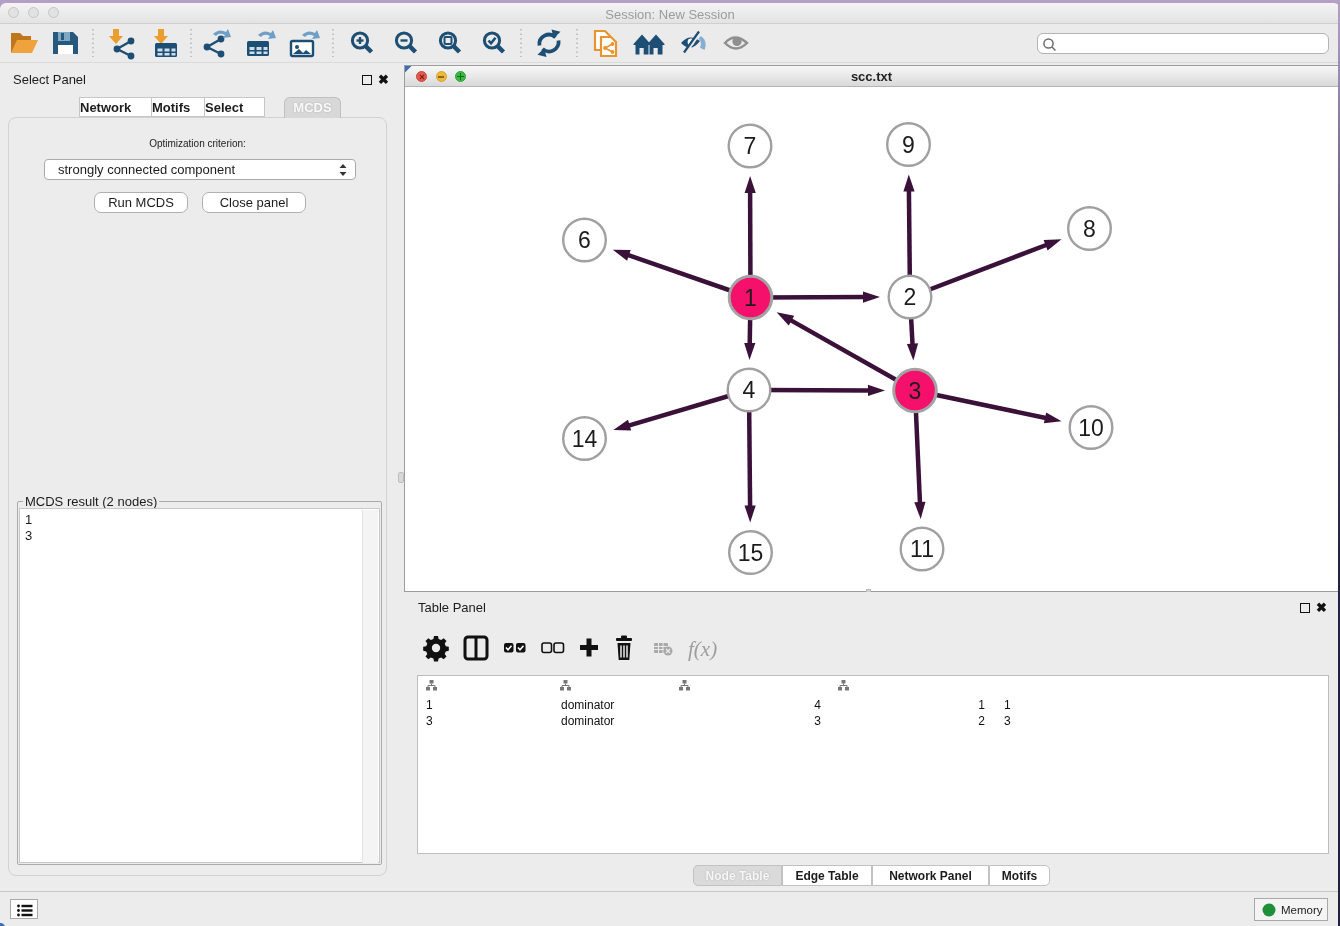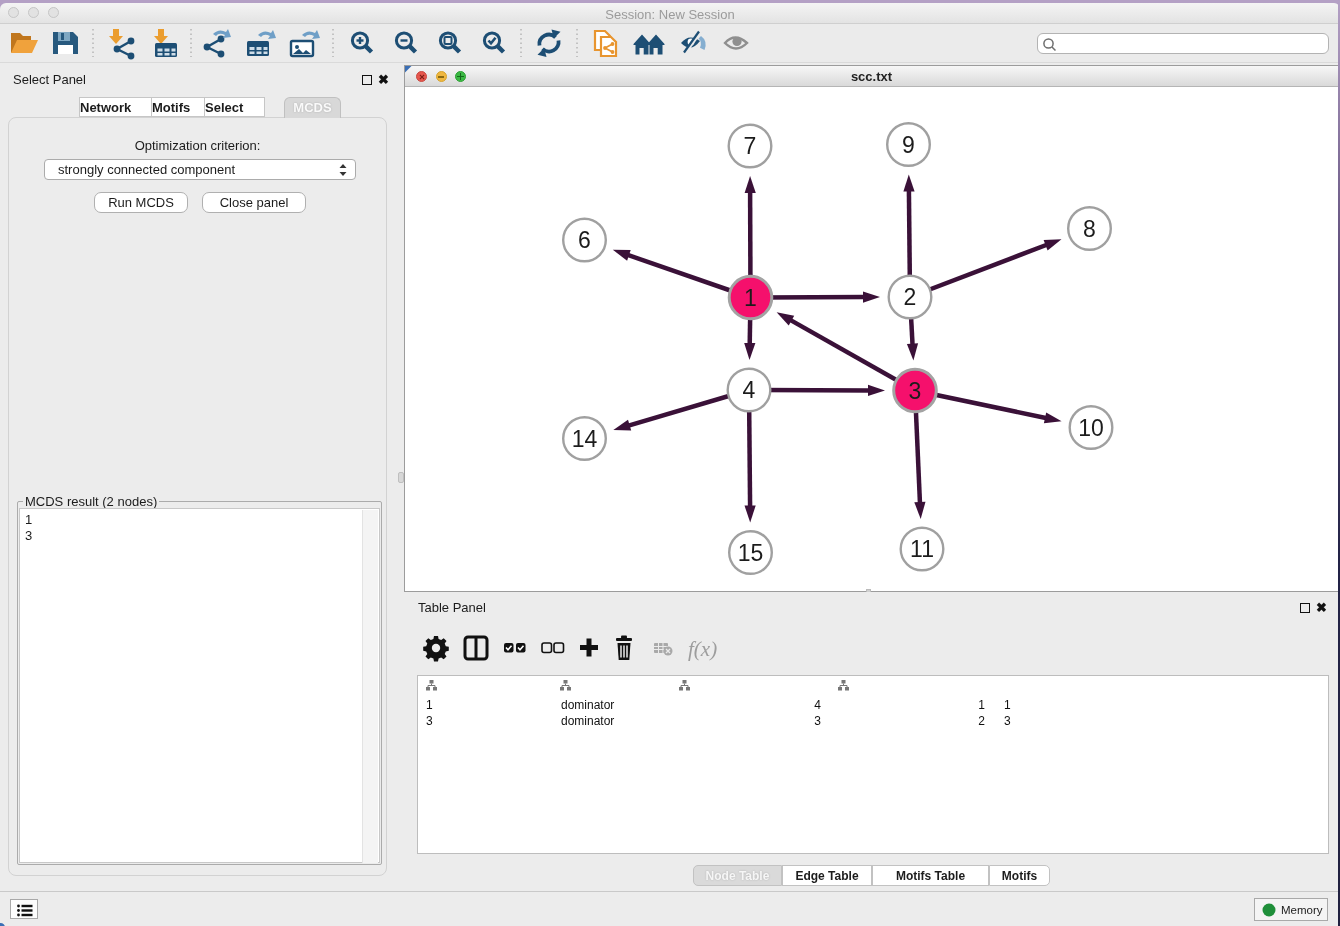--- a/index.html
+++ b/index.html
@@ -13,21 +13,21 @@
   #title-text { top:4px; left:0; width:1340px; text-align:center; color:#9b9b9b; font-size:13px; }
   #toolbar { left:0; top:23px; width:1340px; height:40px; background:#ebebeb; border-top:1px solid #cfcfcf; border-bottom:1px solid #dadada; }
   #searchbox { left:1037px; top:33px; width:292px; height:21px; background:#fff; border:1px solid #b3b3b3; border-radius:6px; }
   
   #cp-title { left:13px; top:72px; font-size:13px; }
   .winbtn-sq { width:10px; height:10px; border:1.6px solid #111; top:75px; }
   .winbtn-x { top:72px; font-size:13px; font-weight:bold; color:#111; }
   .cptab { top:97px; height:20px; background:#fff; border:1px solid #c6c6c6; text-align:left; line-height:19px; font-size:13px; font-weight:bold; position:absolute; }
   #cp-content { left:8px; top:117px; width:379px; height:759px; border:1px solid #d2d2d2; border-radius:8px; background:#ececec; }
   #mcds-tab { left:265px; top:97px; width:57px; height:21px; background:#d8d8d8; border:1px solid #c0c0c0; border-bottom:none; border-radius:6px 6px 0 0; color:#fafafa; text-align:center; line-height:20px; font-size:13px; font-weight:bold; text-shadow:0 0 2px #adadad;margin-left:19px; }
-  #opt-label { left:0; top:138px; width:395px; text-align:center; font-size:13px; }
+  #opt-label { left:0; top:138px; width:395px; text-align:center; font-size:10px; }
   #dropdown { left:44px; top:159px; width:312px; height:21px; background:#fff; border:1px solid #ababab; border-radius:4px; font-size:13px; line-height:19px; padding-left:13px; }
   .btn { background:#fff; border:1px solid #b0b0b0; border-radius:7px; text-align:center; font-size:13px; line-height:19px; position:absolute; height:21px; top:192px; }
   #fieldset { left:17px; top:501px; width:365px; height:364px; border:1px solid #ababab; border-radius:2px; }
   #fs-label { left:23px; top:494px; background:#ececec; padding:0 2px; font-size:13px; }
   #fs-inner { left:19px; top:508px; width:361px; height:355px; background:#fff; border:1px solid #c8c8c8; }
   #fs-scroll { right:1px; top:1px; width:16px; height:353px; background:#f4f4f4; border-left:1px solid #e3e3e3; position:absolute; }
   
   #netwin { left:404px; top:65px; width:935px; height:527px; border:1px solid #9c9c9c; background:#fff; }
   #nettitle { left:0; top:0; width:933px; height:21px; background:linear-gradient(#f7f7f7,#d9d9d9); border-bottom:1px solid #b5b5b5; }
   .nmac { width:11px; height:11px; border-radius:50%; top:5px; position:absolute; }
@@ -392,21 +392,21 @@
     <div class="td" style="left:412px;top:21px;width:155px;text-align:right;">1</div>
     <div class="td" style="left:586px;top:21px;">1</div>
     <div class="td" style="left:8px;top:37px;">3</div>
     <div class="td" style="left:143px;top:37px;">dominator</div>
     <div class="td" style="left:253px;top:37px;width:150px;text-align:right;">3</div>
     <div class="td" style="left:412px;top:37px;width:155px;text-align:right;">2</div>
     <div class="td" style="left:586px;top:37px;">3</div>
   </div>
   <div class="bt-tab" style="left:297px;width:89px;background:#dadada;color:#f6f6f6;border-radius:5px 0 0 5px;text-shadow:0 0 2px #b0b0b0;">Node Table</div>
   <div class="bt-tab" style="left:386px;width:90px;">Edge Table</div>
-  <div class="bt-tab" style="left:476px;width:117px;">Motifs Table</div>
+  <div class="bt-tab" style="left:476px;width:117px;">Network Panel</div>
   <div class="bt-tab" style="left:593px;width:61px;border-radius:0 5px 5px 0;">Motifs</div>
 </div>
 
 <div class="abs" id="statusbar">
   <div id="listbtn">
     <svg style="position:absolute;left:6px;top:3.5px;" width="16" height="13" viewBox="0 0 16 13">
       <g fill="#111">
           <circle cx="1.5" cy="2" r="1.4"></circle>
           <circle cx="1.5" cy="6.5" r="1.4"></circle>
           <circle cx="1.5" cy="11" r="1.4"></circle>

